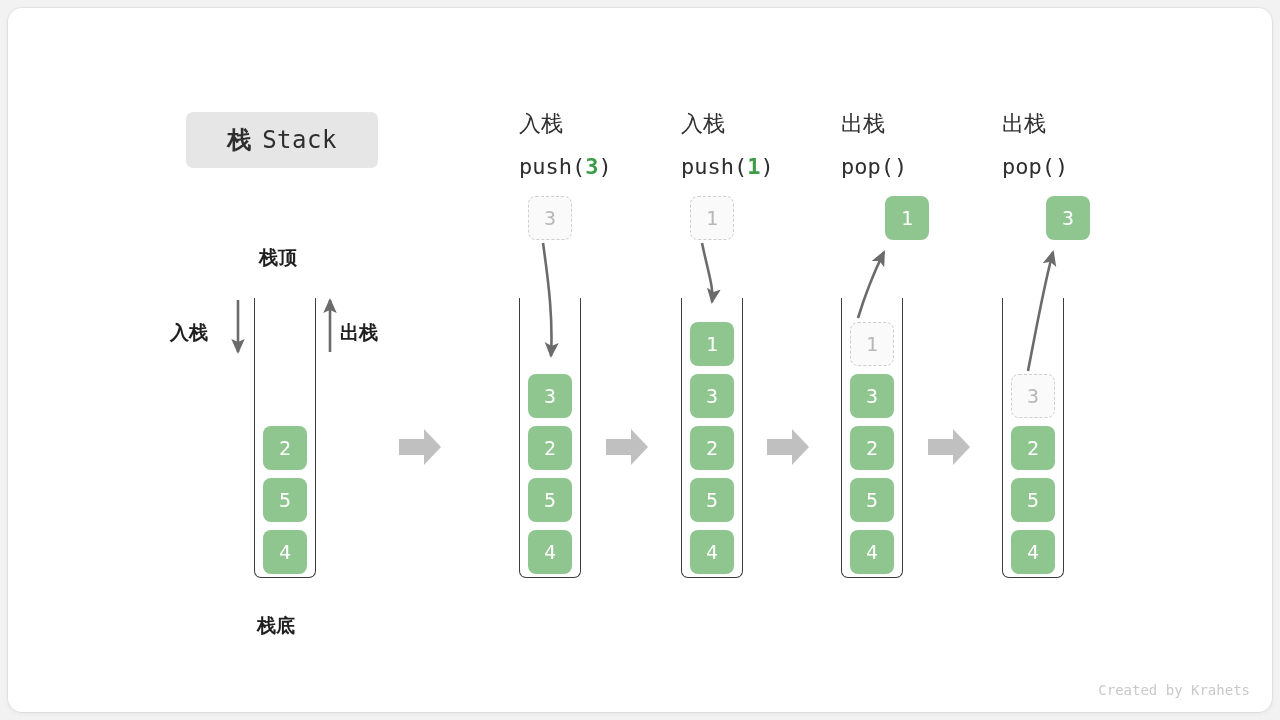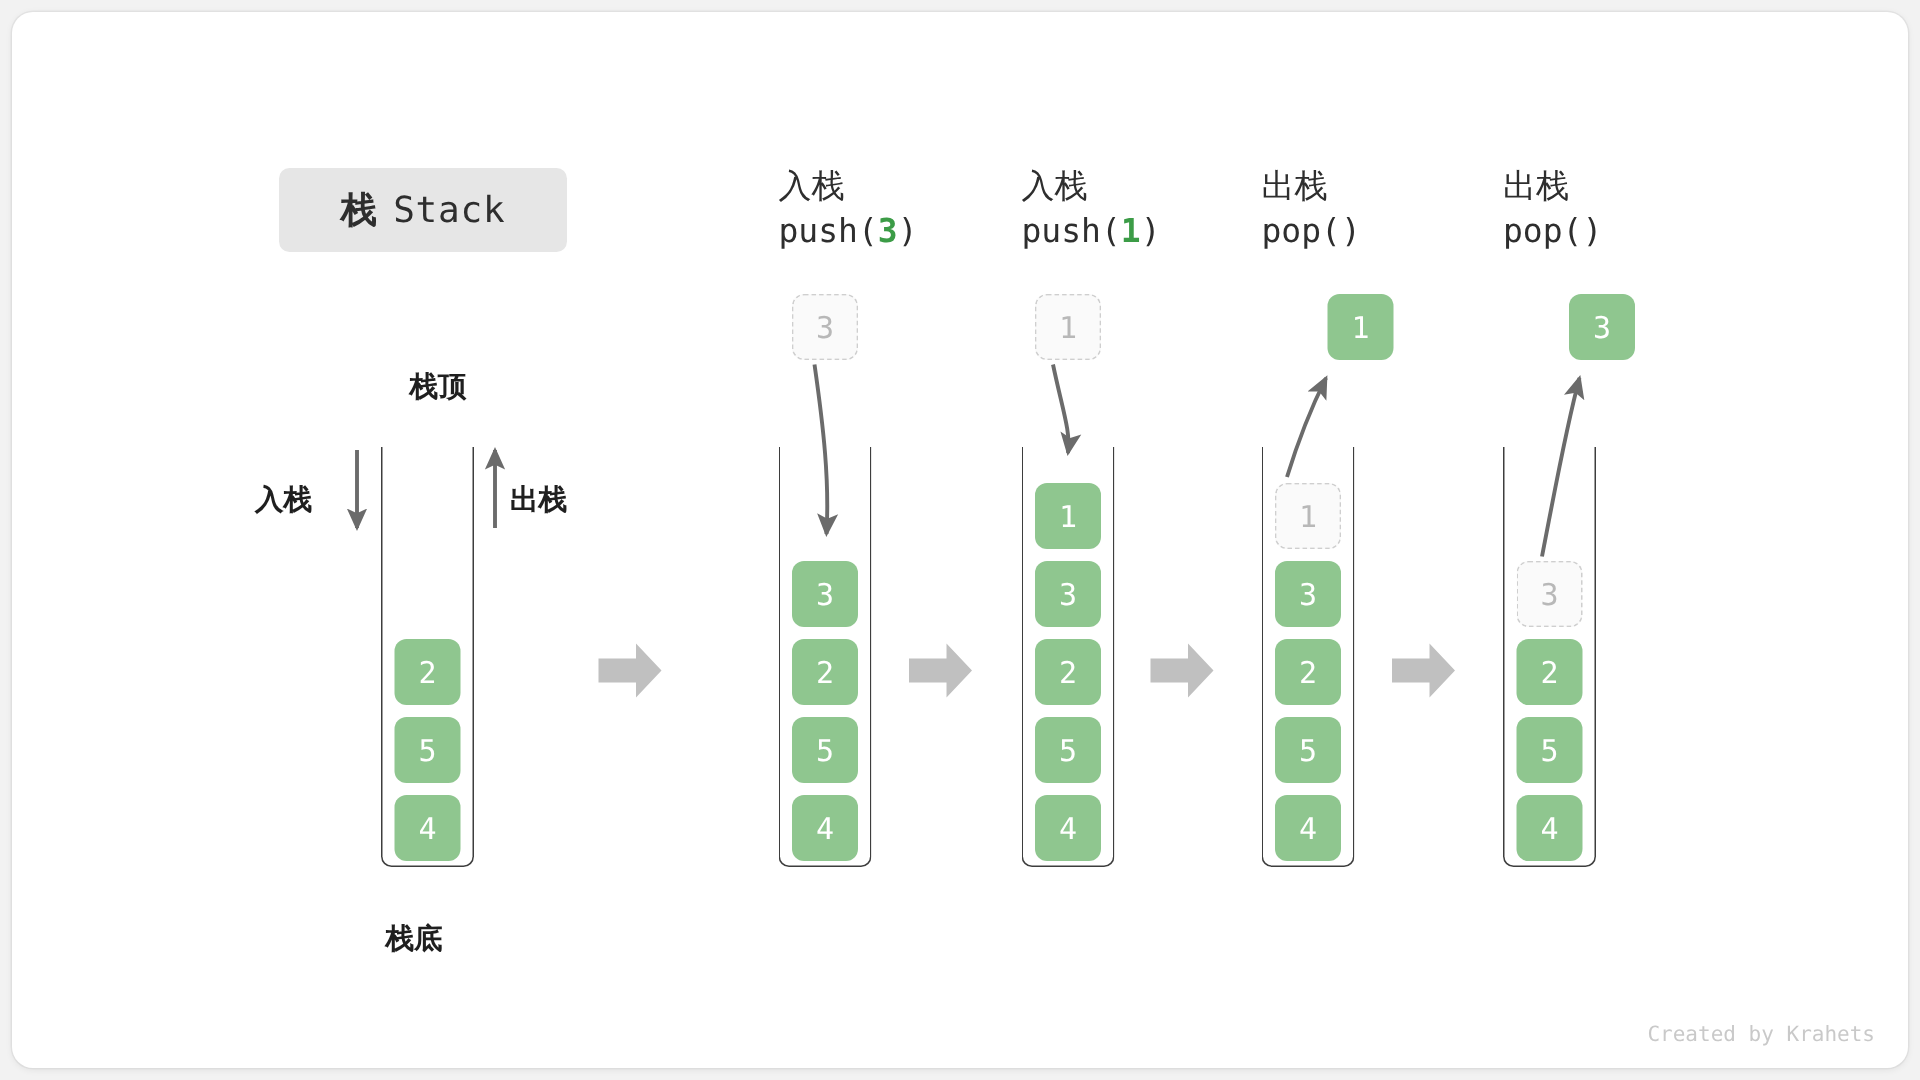--- a/index.html
+++ b/index.html
@@ -69,20 +69,21 @@
     font-family: "Liberation Sans", "DejaVu Sans", sans-serif;
     font-size: 22px;
     color: #2e2e2e;
     display: block;
   }
   .hdr-code {
     font-family: "DejaVu Sans Mono", "Liberation Mono", monospace;
     font-size: 22px;
     color: #2e2e2e;
     display: block;
+    margin-top: 12px;
   }
   .hdr-code .arg {
     color: #3c9c47;
     font-weight: bold;
   }
 
   
   .lbl {
     position: absolute;
     font-family: "Liberation Sans", "DejaVu Sans", sans-serif;
@@ -160,21 +161,21 @@
 </head>
 <body>
 
 <div id="canvas">
   <div class="card"></div>
 
   <div class="title-badge">
     <span class="title-cn">栈</span><span class="title-en">Stack</span>
   </div>
 
-  <div class="lbl" style="left:273px; top:245px;font-family:Liberation Mono, monospace;">栈顶</div>
+  <div class="lbl" style="left:259px; top:245px;font-family:Liberation Mono, monospace;">栈顶</div>
   <div class="lbl" style="left:257px; top:613px;">栈底</div>
   <div class="lbl" style="left:170px; top:320px;">入栈</div>
   <div class="lbl" style="left:340px; top:320px;">出栈</div>
 
   <div id="columns-layer">
       <div class="stack-wall" style="left: 254px; top: 298px; height: 280px;"></div>
       <div class="cell solid" style="left: 263px; top: 530px;">4</div>
       <div class="cell solid" style="left: 263px; top: 478px;">5</div>
       <div class="cell solid" style="left: 263px; top: 426px;">2</div>
       <div class="stack-wall" style="left: 519px; top: 298px; height: 280px;"></div>

